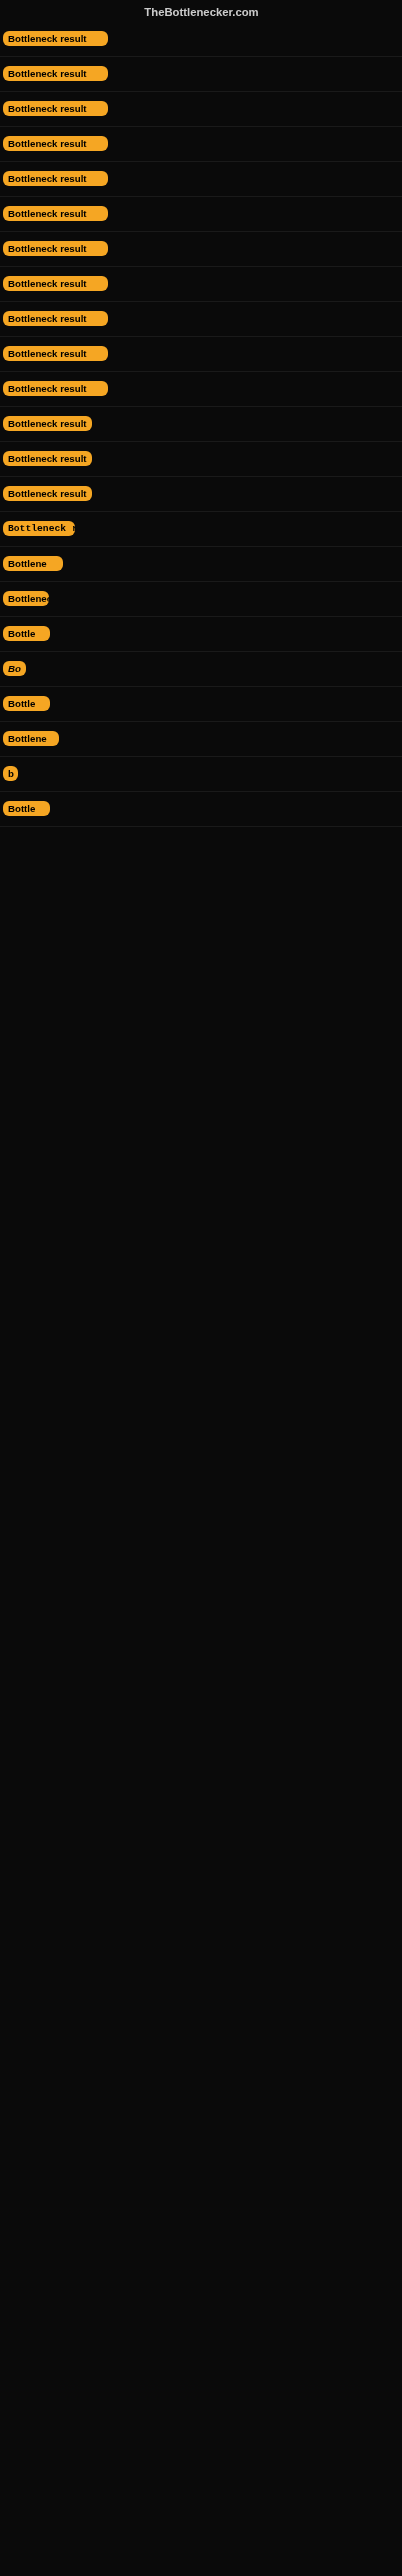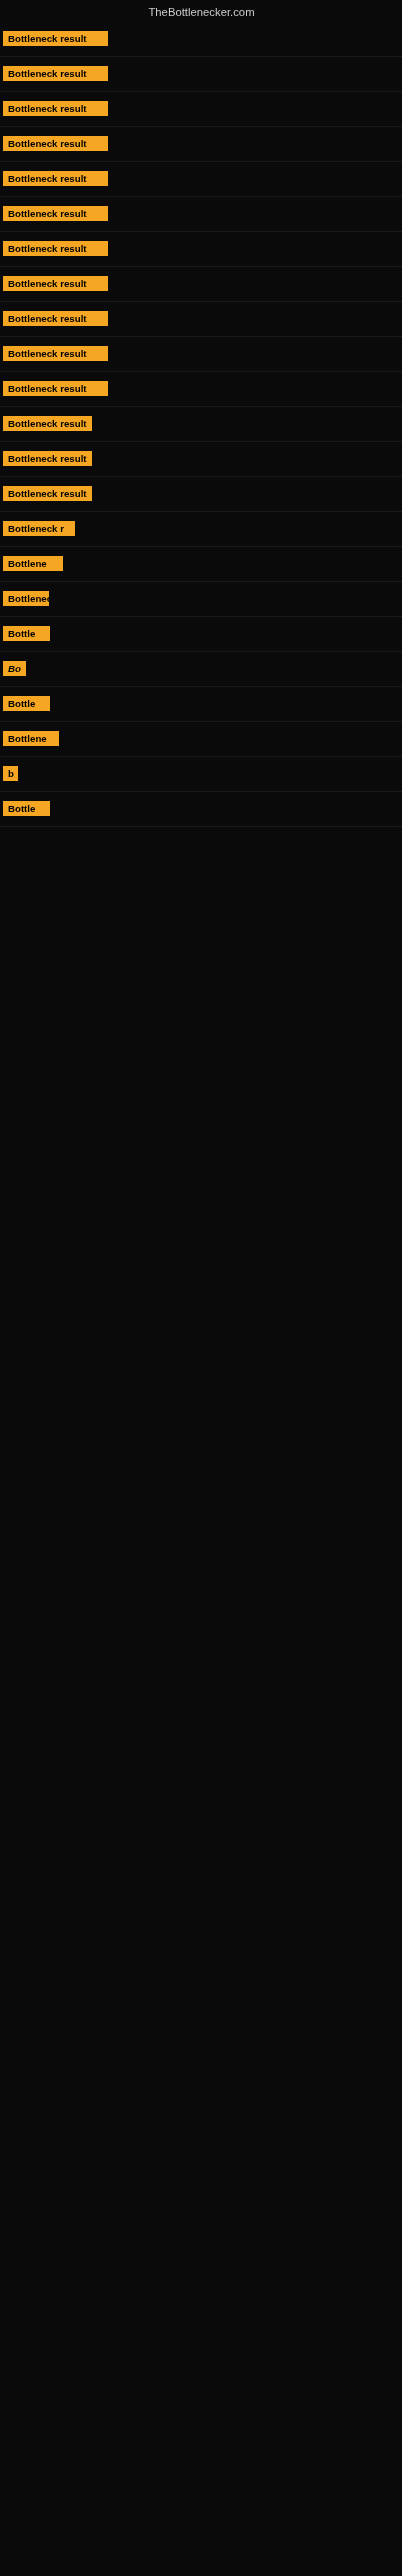--- a/index.html
+++ b/index.html
@@ -14,31 +14,31 @@
       background-color: #0a0a0a;
       font-family: Arial, sans-serif;
       position: relative;
     }
 
     .site-title {
       text-align: center;
       color: #cccccc;
       font-size: 11.3px;
       padding: 6.4px 0 3.2px 0;
-      font-weight: normal;
+      font-weight: bold;
     }
 
     .bottleneck-badge {
       display: inline-block;
       background-color: #f5a623;
       color: #000000;
       font-size: 9.7px;
       font-weight: bold;
       padding: 2.4px 4.8px;
-      border-radius: 0;
+      border-radius: 6px;
       white-space: nowrap;
       overflow: hidden;
     }
 
     .row {
       padding: 4.8px 3.2px;
       border-bottom: 0.8px solid #1a1a1a;
       min-height: 35px;
       display: flex;
       align-items: center;
@@ -87,21 +87,21 @@
       <div class="row">
         <span class="bottleneck-badge" style="max-width: 89px; width: 89px;">Bottleneck result</span>
       </div>
       <div class="row">
         <span class="bottleneck-badge" style="max-width: 89px; width: 89px;">Bottleneck result</span>
       </div>
       <div class="row">
         <span class="bottleneck-badge" style="max-width: 89px; width: 89px;">Bottleneck result</span>
       </div>
       <div class="row">
-        <span class="bottleneck-badge" style="max-width: 72px; width: 92px;">Bottleneck r</span>
+        <span class="bottleneck-badge" style="max-width: 72px; width: 92px; font-family: Liberation Mono, monospace;">Bottleneck r</span>
       </div>
       <div class="row">
         <span class="bottleneck-badge" style="max-width: 60px; width: 60px;">Bottlene</span>
       </div>
       <div class="row">
         <span class="bottleneck-badge" style="max-width: 66px; width: 46px;">Bottleneck</span>
       </div>
       <div class="row">
         <span class="bottleneck-badge" style="max-width: 47px; width: 47px;">Bottle</span>
       </div>

